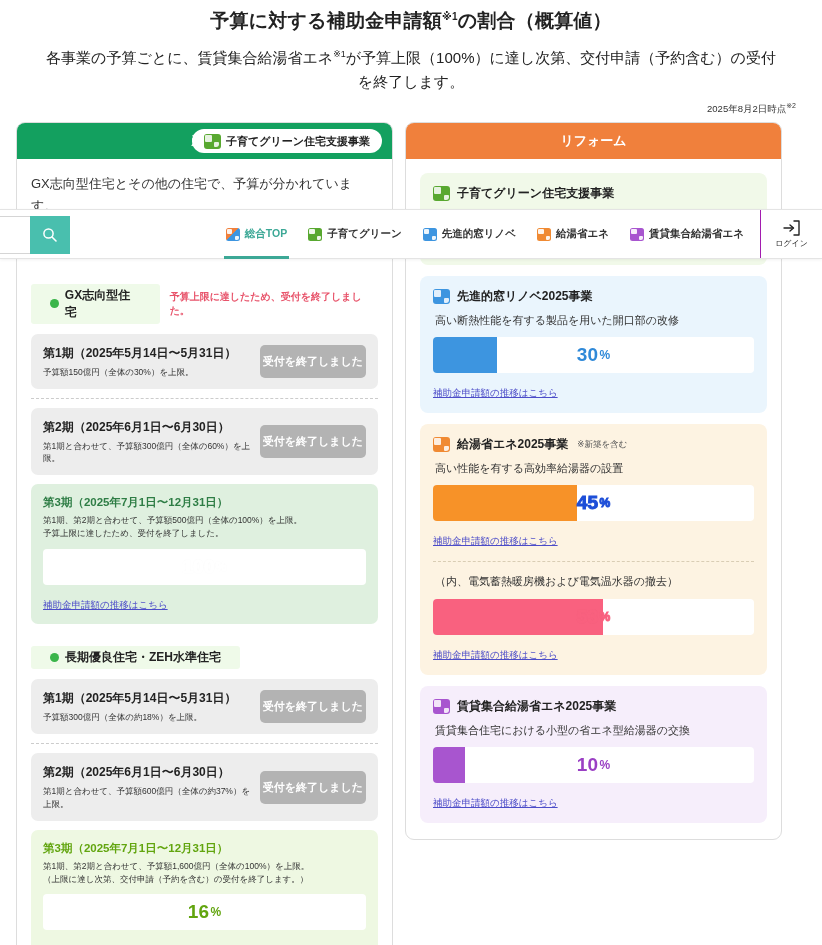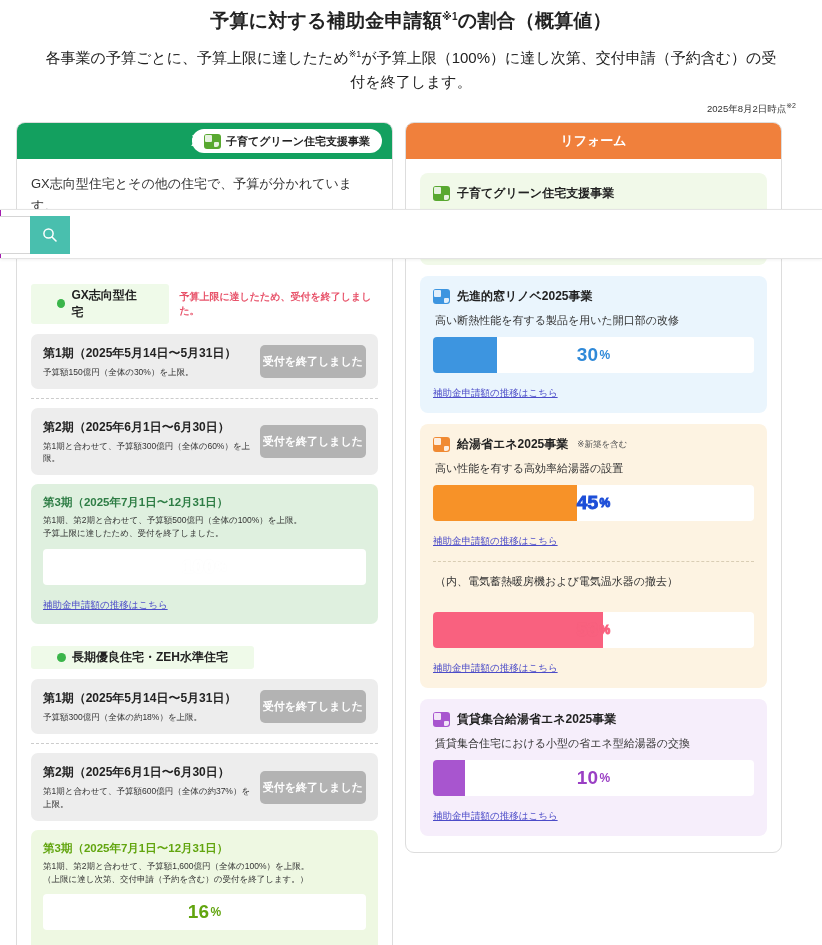--- a/index.html
+++ b/index.html
@@ -95,21 +95,21 @@
     line-height: 1.7;
     color: #333333;
     margin-bottom: 22px;
   }
 
   
   .cat-row { display: flex; align-items: center; gap: 10px; margin-bottom: 10px; }
   .cat-label {
     display: inline-flex; align-items: center; gap: 6px;
     background: #effae9;
-    padding: 3px 26px;
+    padding: 3px 19px;
     border-radius: 3px;
     font-size: 12px;
     font-weight: bold;
     color: #222222;
   }
   .dot { width: 9px; height: 9px; border-radius: 50%; background: #3ab54a; display: inline-block; }
   .cat-note { font-size: 10px; font-weight: bold; color: #e8546b; }
 
   
   .phase {
@@ -191,21 +191,21 @@
     margin-bottom: 11px;
   }
   .rcard:last-child { margin-bottom: 0; }
 
   .rcard-title {
     display: flex; align-items: center; gap: 7px;
     font-size: 12px; font-weight: bold; color: #222222;
   }
   .rcard-title .note { font-size: 8.5px; font-weight: normal; color: #555555; margin-left: 2px; }
   .rcard-desc { font-size: 11px; color: #333333; margin: 8px 0 9px 2px; }
-  .rcard-sub  { font-size: 11px; color: #333333; margin: 0 0 23px 2px; }
+  .rcard-sub  { font-size: 11px; color: #333333; margin: 0 0 10px 2px; }
 
   .inner-dash { border: none; border-top: 1px dashed #d9cdb4; margin: 13px 0 12px 0; }
 
   
   .house {
     width: 17px; height: 15px;
     border-radius: 3px;
     position: relative;
     display: inline-block;
     flex: none;
@@ -324,21 +324,21 @@
   .login-label { font-size: 8px; color: #333333; }
 </style>
 </head>
 <body>
 
 <div class="page-title">
   <span>予算に対する補助金申請額</span><sup>※1</sup><span>の割合（概算値）</span>
 </div>
 
 <div class="page-lead">
-  <span>各事業の予算ごとに、予算上限に達したため</span><sup>※1</sup><span>が予算上限（100%）に達し次第、交付申請（予約含む）の受付を終了します。</span>
+  <span>各事業の予算ごとに、賃貸集合給湯省エネ</span><sup>※1</sup><span>が予算上限（100%）に達し次第、交付申請（予約含む）の受付を終了します。</span>
 </div>
 
 <div class="asof">
   <span>2025年8月2日時点</span><sup>※2</sup>
 </div>
 
 <div class="columns">
 
   <div class="col">
     <div class="panel">
@@ -526,20 +526,42 @@
 <div class="floatnav">
   <div class="search-box">
     <input class="search-input" type="text" placeholder="ださい" style="">
     <button class="search-btn">
       <svg width="16" height="16" viewBox="0 0 16 16">
         <circle cx="6.5" cy="6.5" r="4.6" fill="none" stroke="#ffffff" stroke-width="1.5"></circle>
         <line x1="10" y1="10" x2="14" y2="14" stroke="#ffffff" stroke-width="1.6" stroke-linecap="round"></line>
       </svg>
     </button>
   </div>
+  <div class="nav-items" id="nav-items">
+      <div class="nav-item active">
+      <span class="nav-house multi"></span>
+      <span class="lbl">総合TOP</span>
+   </div>
+      <div class="nav-item">
+      <span class="nav-house g"></span>
+      <span class="lbl">子育てグリーン</span>
+   </div>
+      <div class="nav-item">
+      <span class="nav-house b"></span>
+      <span class="lbl">先進的窓リノベ</span>
+   </div>
+      <div class="nav-item">
+      <span class="nav-house o"></span>
+      <span class="lbl">給湯省エネ</span>
+   </div>
+      <div class="nav-item">
+      <span class="nav-house p"></span>
+      <span class="lbl">賃貸集合給湯省エネ</span>
+   </div>
+    </div>
   <div class="login-box">
     <svg width="18" height="16" viewBox="0 0 18 16">
       <path d="M11 1 h5 v14 h-5" fill="none" stroke="#222" stroke-width="1.4" stroke-linecap="round" stroke-linejoin="round"></path>
       <line x1="1" y1="8" x2="10" y2="8" stroke="#222" stroke-width="1.4" stroke-linecap="round"></line>
       <polyline points="7,5 10.5,8 7,11" fill="none" stroke="#222" stroke-width="1.4" stroke-linecap="round" stroke-linejoin="round"></polyline>
     </svg>
     <span class="login-label">ログイン</span>
   </div>
 </div>
 

